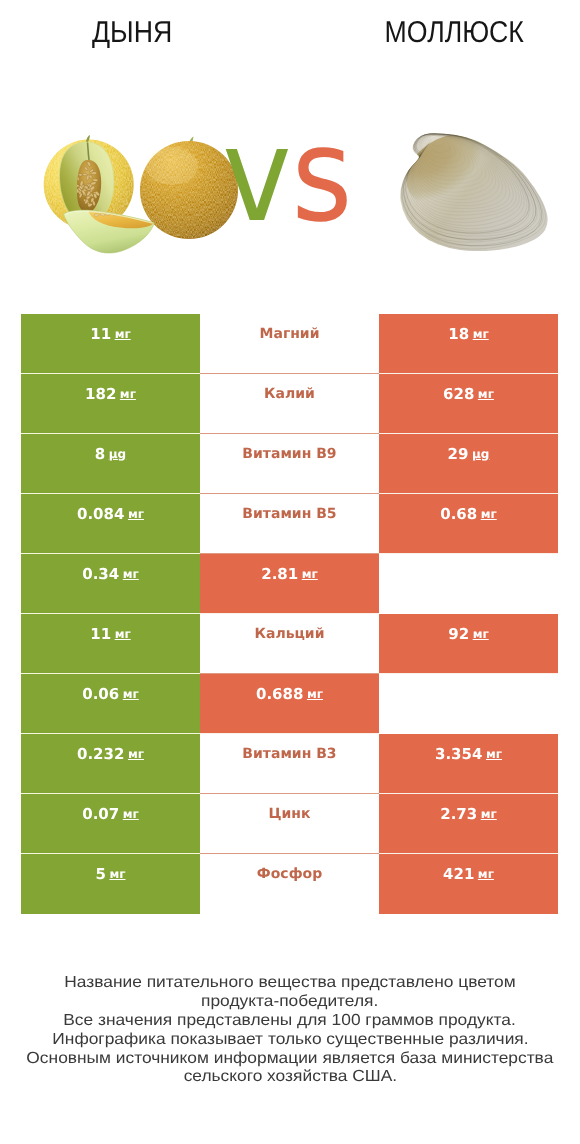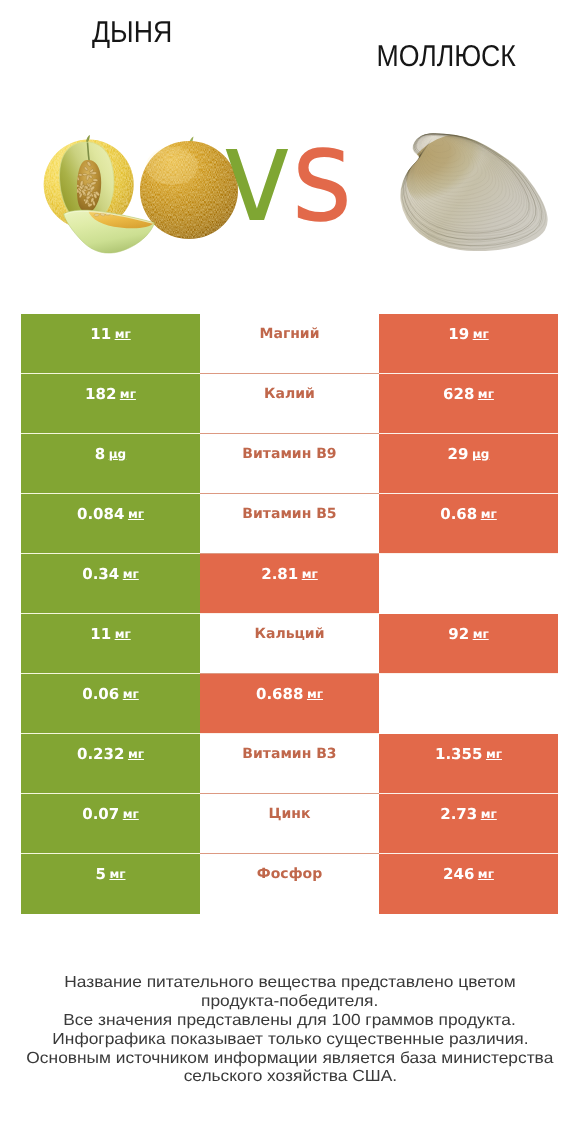--- a/index.html
+++ b/index.html
@@ -13,21 +13,21 @@
   }
   .page{position:relative;width:580px;height:1144px;background:#fff;overflow:hidden;}
 
   
   .head-title{
     position:absolute;top:15px;height:36px;line-height:36px;
     font-size:30px;color:#161616;font-weight:400;text-align:center;
   }
   .head-title span{display:inline-block;transform:scaleX(0.89);}
   .head-title.left{left:0;width:248px;padding-left:8px;}
-  .head-title.right{left:322px;width:248px;margin-top:24px;}
+  .head-title.right{left:330px;width:248px;}
 
   .hero{position:absolute;}
   .hero.melon{left:42px;top:134px;width:200px;height:124px;}
   .hero.clam{left:398.5px;top:132.5px;width:150px;height:118.5px;}
   .hero svg{display:block;width:100%;height:100%;}
 
   .vs{
     position:absolute;left:-3px;top:110px;width:580px;height:130px;text-align:center;
     font-size:130px;line-height:130px;font-weight:400;
     font-family:"DejaVu Sans", sans-serif;
@@ -292,21 +292,21 @@
   <div class="table" id="nutrient-table">
       <div class="row">
         <div class="cell left">
           <span class="val">11</span>
           <span class="unit">мг</span>
         </div>
         <div class="cell mid">
           <span class="nut">Магний</span>
         </div>
         <div class="cell right">
-          <span class="val">19</span>
+          <span class="val">18</span>
           <span class="unit">мг</span>
         </div>
       </div>
       <div class="row">
         <div class="cell left">
           <span class="val">182</span>
           <span class="unit">мг</span>
         </div>
         <div class="cell mid">
           <span class="nut">Калий</span>
@@ -377,21 +377,21 @@
       </div>
       <div class="row">
         <div class="cell left">
           <span class="val">0.232</span>
           <span class="unit">мг</span>
         </div>
         <div class="cell mid">
           <span class="nut">Витамин B3</span>
         </div>
         <div class="cell right">
-          <span class="val">1.355</span>
+          <span class="val">3.354</span>
           <span class="unit">мг</span>
         </div>
       </div>
       <div class="row">
         <div class="cell left">
           <span class="val">0.07</span>
           <span class="unit">мг</span>
         </div>
         <div class="cell mid">
           <span class="nut">Цинк</span>
@@ -403,21 +403,21 @@
       </div>
       <div class="row">
         <div class="cell left">
           <span class="val">5</span>
           <span class="unit">мг</span>
         </div>
         <div class="cell mid">
           <span class="nut">Фосфор</span>
         </div>
         <div class="cell right">
-          <span class="val">246</span>
+          <span class="val">421</span>
           <span class="unit">мг</span>
         </div>
       </div>
     </div>
 
   <div class="note" id="note-block">
       <div><span>Название питательного вещества представлено цветом</span></div>
       <div><span>продукта-победителя.</span></div>
       <div><span>Все значения представлены для 100 граммов продукта.</span></div>
       <div><span>Инфографика показывает только существенные различия.</span></div>

